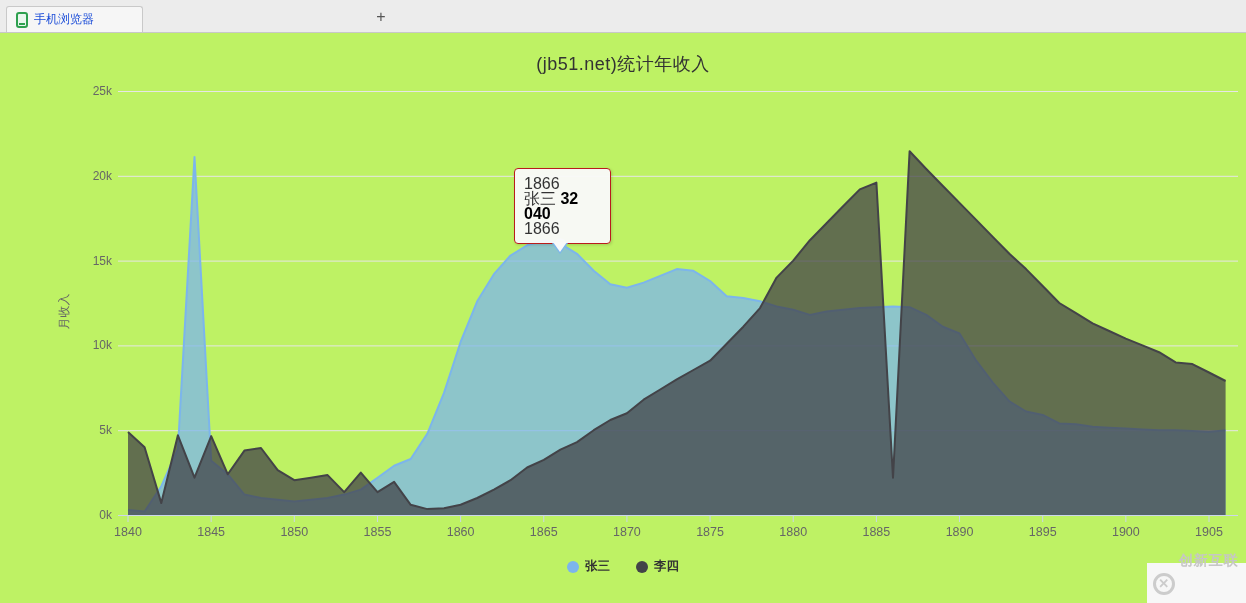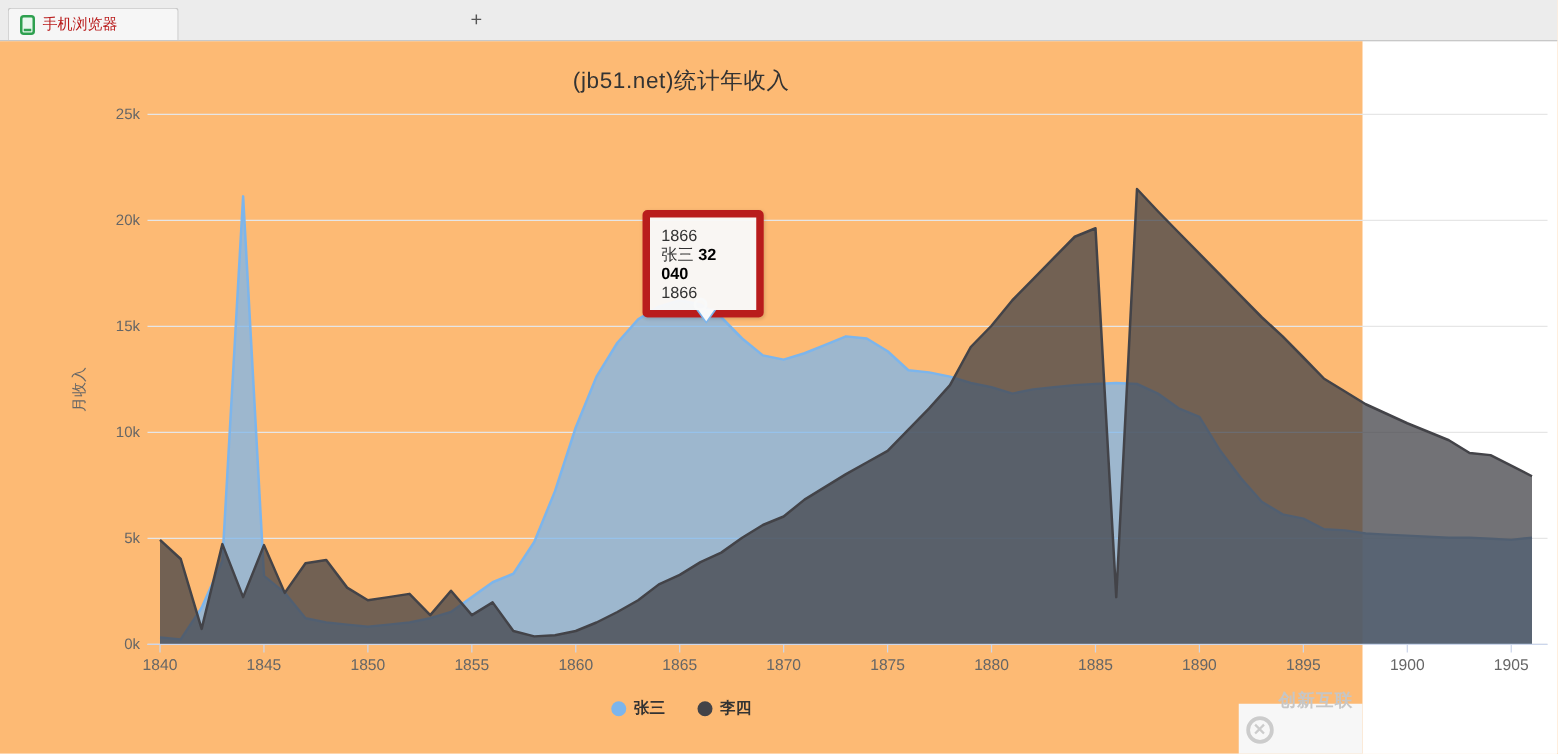--- a/index.html
+++ b/index.html
@@ -2,43 +2,43 @@
 <html><head>
 <meta charset="utf-8">
 <style>
   * { margin:0; padding:0; box-sizing:border-box; }
   html,body { width:1246px; height:603px; background:#fff; font-family:"Liberation Sans", sans-serif; overflow:hidden; }
 
   
   .tabbar { position:relative; height:33px; background:#ececec; border-bottom:1px solid #c8c8c8; }
   .tab { position:absolute; bottom:-1px; display:flex; align-items:center; font-size:12px;
          border:1px solid #c9c9c9; border-radius:3px 3px 0 0; padding:0 9px; cursor:default; }
-  .tab-inactive { left:6px; width:137px; height:27px; background:#f6f6f6; color:#b91c1c; border-bottom:1px solid #c8c8c8; }
+  .tab-inactive { left:6px; width:137px; height:27px; background:#f6f6f6; color:#1d4ed8; border-bottom:1px solid #c8c8c8; }
   .tab-active { left:146px; width:218px; height:29px; background:#fff; color:#3a3a3a; border-bottom:1px solid #fff; z-index:2; }
   .phone-icon { width:12px; height:16px; border:2px solid #2ea04f; border-radius:3px; background:#e9f7ee; margin-right:6px; position:relative; flex:none;}
   .phone-icon::after { content:""; position:absolute; left:1px; right:1px; bottom:1px; height:2px; background:#2ea04f; }
   .page-icon { margin-right:6px; flex:none; }
   .tab-label { white-space:nowrap; overflow:hidden; }
   .tab-close { margin-left:auto; color:#a9a9a9; font-size:14px; line-height:14px; padding:0 2px; }
   .newtab-btn { position:absolute; left:372px; top:9px; width:18px; height:18px; color:#555;
                 font-size:16px; line-height:16px; text-align:center; }
 
   
-  .chart-wrap { position:relative; width:1090px; height:570px; background:#fdba74; }
+  .chart-wrap { position:relative; width:1246px; height:570px; background:#bef264; }
   .chart-title { position:absolute; top:19px; left:0; right:0; text-align:center;
                  font-size:18px; color:#333; letter-spacing:.5px; }
   .y-axis-title { position:absolute; left:46px; top:270px; font-size:12px; color:#666;
                   transform:rotate(-90deg); transform-origin:center; white-space:nowrap; }
   svg.plot { position:absolute; left:0; top:0; }
 
   
   .tooltip { position:absolute; left:514px; top:135px; width:97px;
-             background:rgba(249,249,249,.96); border:6px solid #b91c1c; border-radius:4px;
+             background:rgba(249,249,249,.96); border:1px solid #b91c1c; border-radius:4px;
              box-shadow:1px 1px 3px rgba(0,0,0,.15);
-             padding:7px 9px; font-size:13px; color:#333; line-height:15px; z-index:5; }
+             padding:7px 9px; font-size:16px; color:#333; line-height:15px; z-index:5; }
   .tooltip .tt-val { font-weight:bold; color:#000; }
   .tt-arrow-border { position:absolute; left:37px; bottom:-11px; width:0; height:0;
         border-left:8px solid transparent; border-right:8px solid transparent; border-top:11px solid #7cb5ec; }
   .tt-arrow { position:absolute; left:38px; bottom:-9px; width:0; height:0;
         border-left:7px solid transparent; border-right:7px solid transparent; border-top:10px solid #f9f9f9; }
 
   
   .legend { position:absolute; left:0; right:0; top:525px; display:flex; justify-content:center; gap:26px; }
   .legend-item { display:flex; align-items:center; gap:6px; font-size:12.5px; font-weight:bold; color:#333; }
   .legend-dot { width:12px; height:12px; border-radius:50%; flex:none; }

